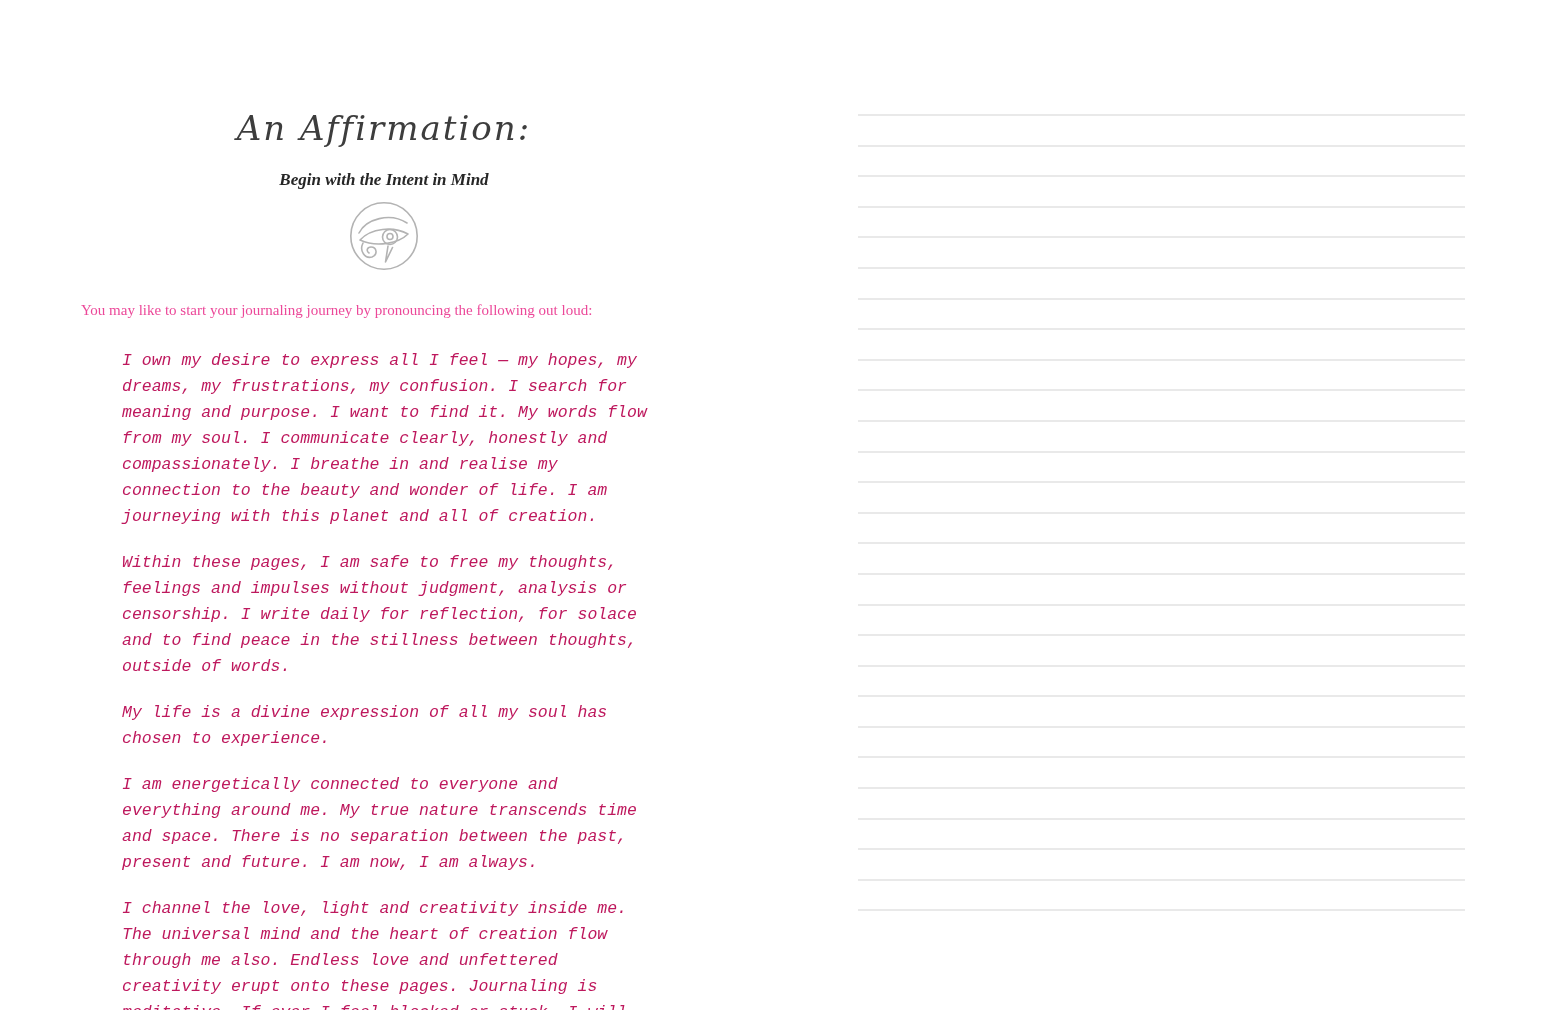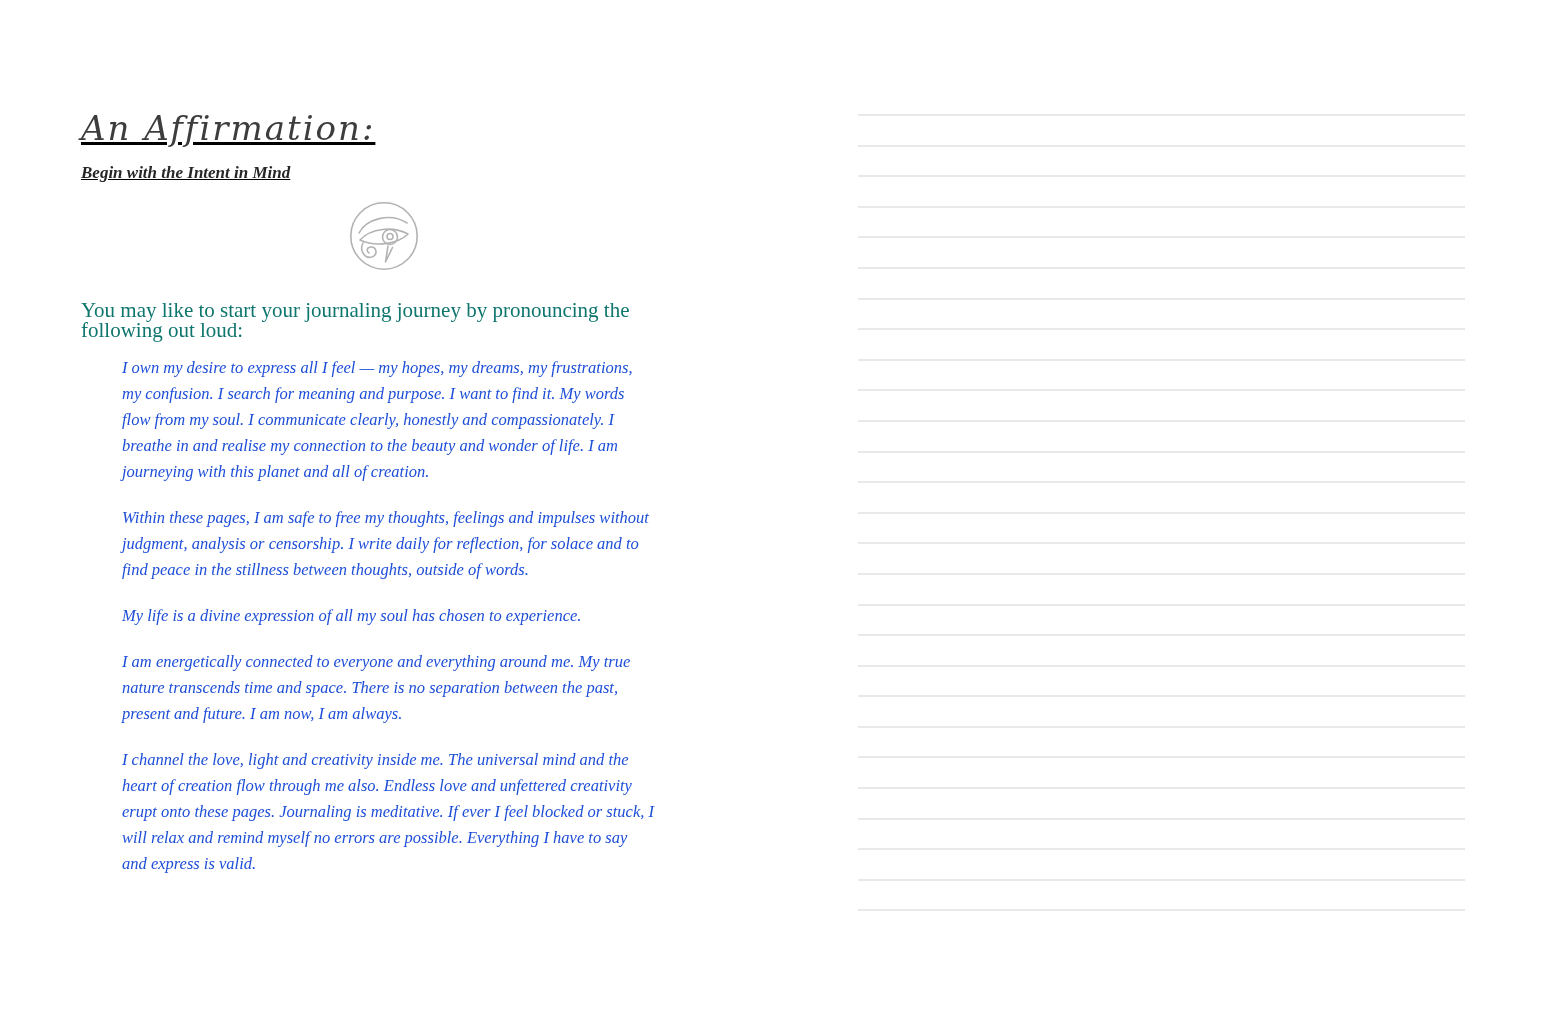--- a/index.html
+++ b/index.html
@@ -26,33 +26,33 @@
   .right-page {
     position: absolute;
     left: 772px; top: 0;
     width: 772px; height: 1010px;
   }
   .title-block {
     position: absolute;
     left: 81px;
     top: 110px;
     width: 606px;
-    text-decoration: underline;
+    text-align: center;
   }
   .page-title {
     font-family: "DejaVu Serif", serif;
     font-style: italic;
     font-weight: 300;
     font-size: 34px;
     letter-spacing: 2px;
     color: #3d3d3d;
     line-height: 1.1;
   }
   .page-subtitle {
-    margin-top: 16px;
+    margin-top: 23px;
     font-family: "Liberation Serif", serif;
     font-style: italic;
     font-weight: 700;
     font-size: 17px;
     color: #262626;
   }
   .eye-icon-wrap {
     position: absolute;
     left: 348px;
     top: 200px;
@@ -66,36 +66,37 @@
     stroke-width: 1.6;
     fill: none;
     stroke-linecap: round;
     stroke-linejoin: round;
   }
   .intro-text {
     position: absolute;
     left: 81px;
     top: 300px;
     width: 620px;
-    font-size: 21px;
-    color: #0f766e;
+    font-size: 15px;
+    color: #ec4899;
     line-height: 20px;
   }
   .paragraphs {
     position: absolute;
     left: 122px;
     top: 344px;
     width: 532px;
   }
   .affirm-p {
-    margin: 11px 0 20px 0;
+    margin: 4px 0 20px 0;
     font-style: italic;
     font-size: 16.5px;
     line-height: 26px;
-    color: #1d4ed8;
+    color: #be185d;
+    font-family: Liberation Mono, monospace;
   }
   .ruled-lines {
     position: absolute;
     left: 86px;   
     top: 114px;
     width: 607px;
   }
   .ruled-line {
     height: 30.6px;
     border-top: 2px solid #e9e9e9;

